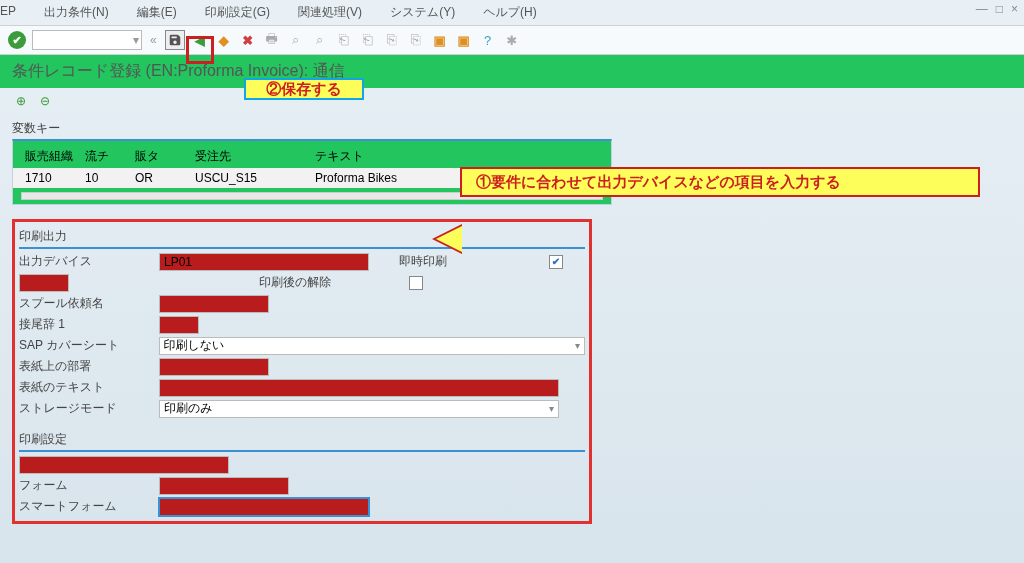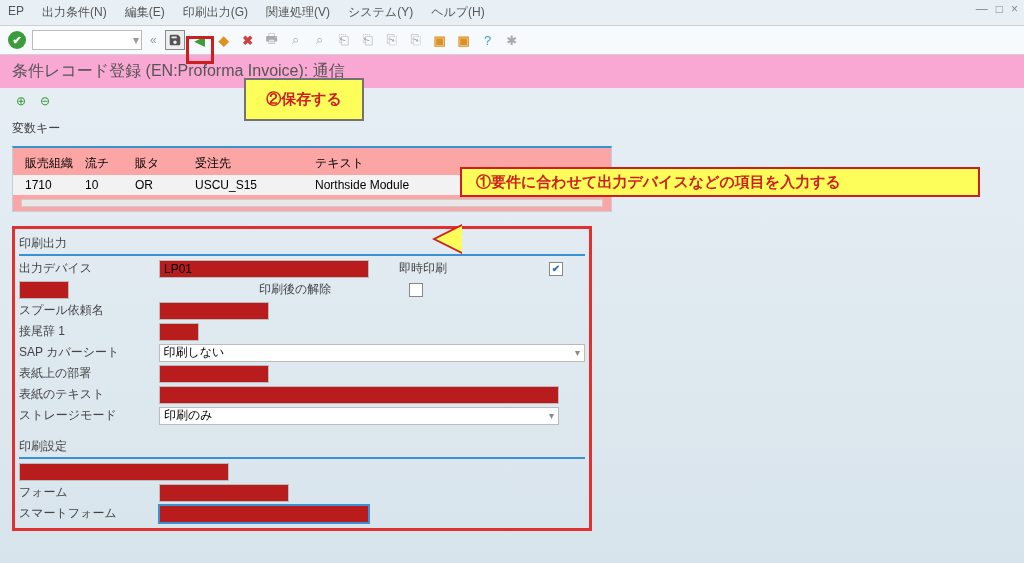--- a/index.html
+++ b/index.html
@@ -1,40 +1,40 @@
 <!DOCTYPE html>
 <html><head>
   <meta charset="utf-8">
   <style>
     * { box-sizing: border-box; margin: 0; padding: 0; font-family: "MS UI Gothic", Arial, sans-serif; font-size: 12px; }
     body { background: linear-gradient(to bottom, #e8f0f5, #d8e4ec); width: 1024px; height: 563px; overflow: hidden; position: relative; }
-    .menubar { background: #e8f0f5; padding: 4px 8px; display: flex; gap: 18px; color: #555; border-bottom: 1px solid #d0d0d0; }
+    .menubar { background: #e8f0f5; padding: 4px 0; display: flex; gap: 28px; color: #555; border-bottom: 1px solid #d0d0d0; }
     .menubar span { cursor: default; }
     .win-controls { position: absolute; top: 2px; right: 6px; display: flex; gap: 8px; color: #888; font-size: 13px; }
     .win-controls span { font-family: sans-serif; }
 
     .toolbar { background: #f7fafc; padding: 4px 8px; display: flex; align-items: center; gap: 6px; border-bottom: 1px solid #d0d0d0; }
     .ok-icon { width: 18px; height: 18px; border-radius: 50%; background: #3a9c3a; color: white; display: flex; align-items: center; justify-content: center; font-size: 11px; font-weight: bold; }
     .toolbar-input { width: 110px; height: 20px; border: 1px solid #bbb; background: white; display: flex; align-items: center; justify-content: flex-end; padding: 0 2px; color: #999; }
     .toolbar-sep { color: #999; margin: 0 2px; }
     .save-icon { width: 20px; height: 20px; border: 1px solid #888; background: #eee; display: flex; align-items: center; justify-content: center; color: #444; }
     .tbtn { width: 18px; height: 18px; display: flex; align-items: center; justify-content: center; font-size: 13px; }
     .c-green { color: #3a9c3a; font-weight: bold; }
     .c-orange { color: #e09020; font-weight: bold; }
     .c-red { color: #d04040; font-weight: bold; }
     .c-gray { color: #aaa; }
     .c-cyan { color: #40a0c0; }
 
-    .title { padding: 6px 12px; font-size: 16px; color: #555; background: #f9a8d4; }
+    .title { padding: 6px 12px; font-size: 16px; color: #555; background: #22c55e; }
     .subtoolbar { padding: 4px 12px; display: flex; gap: 6px; }
     .stbtn { width: 18px; height: 18px; color: #3a9c3a; display: flex; align-items: center; justify-content: center; }
 
     .content { padding: 4px 12px; }
     .grp-label { font-size: 12px; color: #444; padding: 2px 0; }
-    .key-panel { background: #fca5a5; border: 1px solid #bfd0df; border-top: 2px solid #3a90d0; padding: 4px 0; width: 600px; margin-top: 7px; }
+    .key-panel { background: #22c55e; border: 1px solid #bfd0df; border-top: 2px solid #3a90d0; padding: 4px 0; width: 600px; }
     .key-header, .key-row { display: flex; padding: 0 8px; }
     .key-header div, .key-row div { padding: 3px 4px; }
     .kc1 { width: 60px; } .kc2 { width: 50px; } .kc3 { width: 60px; } .kc4 { width: 120px; } .kc5 { width: 200px; }
     .key-row { background: #f2f2f2; }
     .scroll-line { margin: 4px 8px 0 8px; height: 8px; background: #e8e8e8; border: 1px solid #ccc; }
 
     .main-box { margin-top: 14px; border: 3px solid #e03030; width: 580px; padding: 4px; background: transparent; }
     .section-head { color: #444; border-bottom: 2px solid #3a90d0; padding: 2px 0; margin-bottom: 2px; font-size: 12px; }
     .form-row { display: flex; align-items: center; padding: 2px 0; height: 21px; }
     .form-label { width: 140px; color: #444; }
@@ -42,31 +42,31 @@
     .form-input { height: 18px; border: 1px solid #bbb; background: #b91c1c; padding: 0 4px; display: flex; align-items: center; }
     .chk { width: 14px; height: 14px; border: 1px solid #888; background: white; display: flex; align-items: center; justify-content: center; color: #2a70c4; font-size: 10px; font-weight: bold; }
     .sel { height: 18px; border: 1px solid #bbb; background: white; padding: 0 4px; display: flex; align-items: center; justify-content: space-between; }
     .sel .arr { color: #888; font-size: 10px; }
     .focused { outline: 2px solid #3a90d0; outline-offset: -1px; }
 
     .annot1 { position: absolute; left: 460px; top: 141px; width: 520px; height: 30px; background: #fefe5a; border: 2px solid #cc2020; color: #cc2020; font-size: 15px; font-weight: bold; display: flex; align-items: center; padding-left: 14px; margin-top: 26px; }
     .annot1::before { content:""; position: absolute; left: -30px; top: 55px; width: 0; height: 0; border-right: 30px solid #cc2020; border-top: 15px solid transparent; border-bottom: 15px solid transparent; }
     .annot1::after { content:""; position: absolute; left: -26px; top: 57px; width: 0; height: 0; border-right: 26px solid #fefe5a; border-top: 13px solid transparent; border-bottom: 13px solid transparent; }
 
-    .annot2 { position: absolute; left: 244px; top: 78px; width: 120px; height: 43px; background: #fefe5a; border: 2px solid #737373; color: #cc2020; font-size: 15px; font-weight: bold; display: flex; align-items: center; justify-content: center; }
+    .annot2 { position: absolute; left: 244px; top: 78px; width: 120px; height: 22px; background: #fefe5a; border: 2px solid #0ea5e9; color: #cc2020; font-size: 15px; font-weight: bold; display: flex; align-items: center; justify-content: center; }
     .save-highlight { position: absolute; border: 3px solid #cc2020; }
   </style>
 </head>
 <body>
 
 <div class="menubar">
   <span>EP</span>
   <span>出力条件(N)</span>
   <span>編集(E)</span>
-  <span>印刷出力(G)</span>
+  <span>印刷設定(G)</span>
   <span>関連処理(V)</span>
   <span>システム(Y)</span>
   <span>ヘルプ(H)</span>
 </div>
 <div class="win-controls">
   <span>—</span>
   <span>□</span>
   <span>×</span>
 </div>
 
@@ -113,21 +113,21 @@
       <div class="kc2">流チ</div>
       <div class="kc3">販タ</div>
       <div class="kc4">受注先</div>
       <div class="kc5">テキスト</div>
     </div>
     <div class="key-row">
       <div class="kc1">1710</div>
       <div class="kc2">10</div>
       <div class="kc3">OR</div>
       <div class="kc4">USCU_S15</div>
-      <div class="kc5">Northside Module</div>
+      <div class="kc5">Proforma Bikes</div>
     </div>
     <div class="scroll-line"></div>
   </div>
 
   <div class="main-box">
     <div class="section-head">印刷出力</div>
 
     <div class="form-row">
       <div class="form-label">出力デバイス</div>
       <div class="form-input" style="width:210px;">LP01</div>

